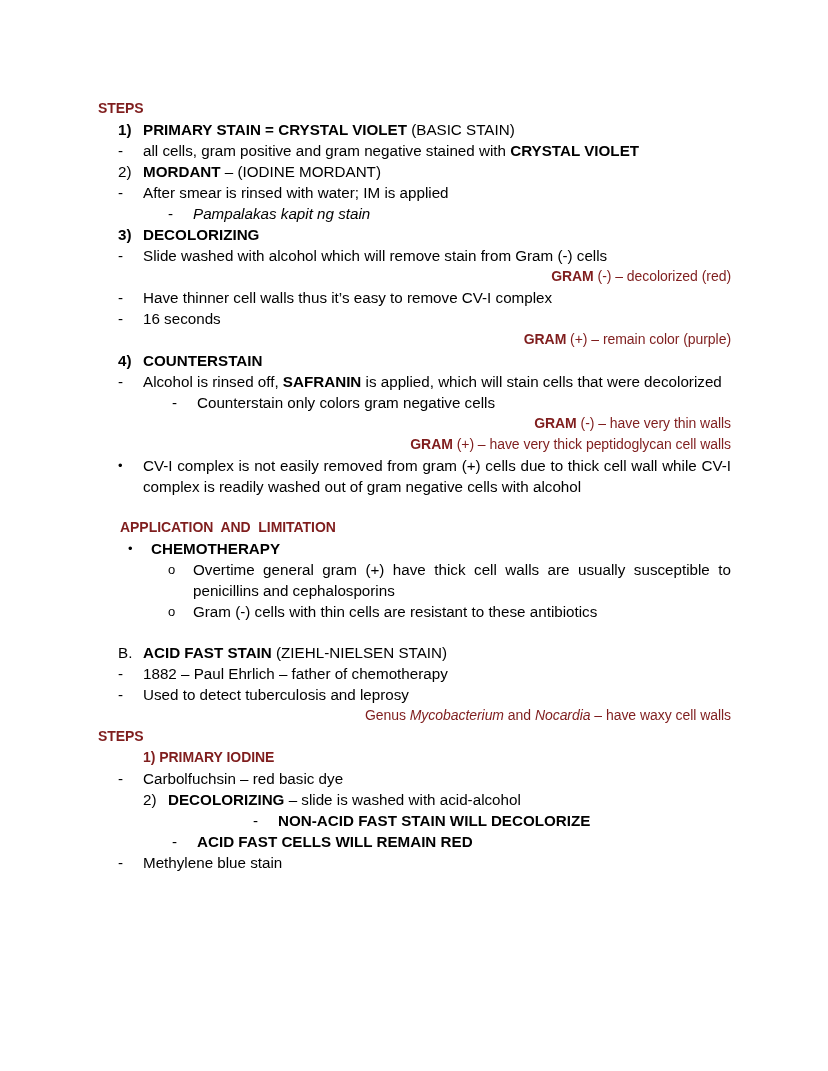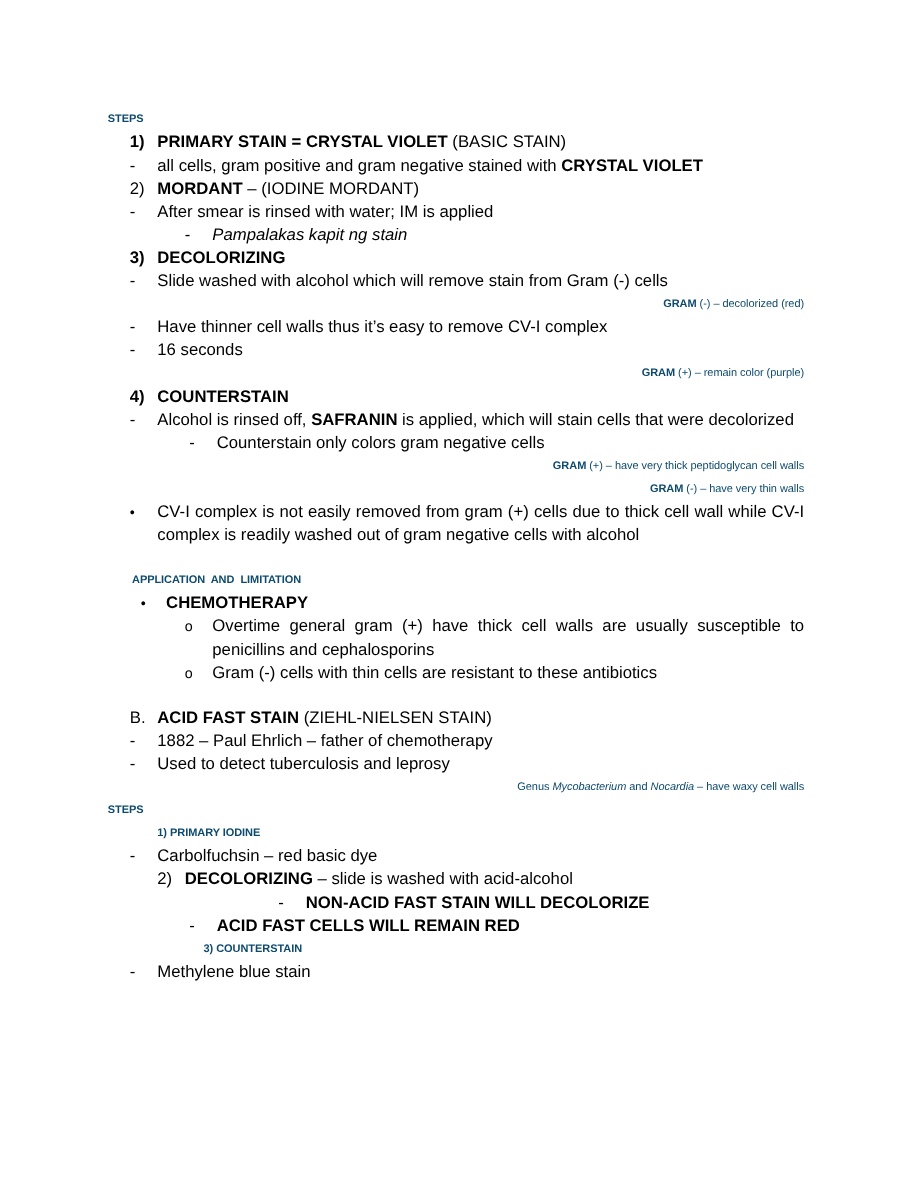--- a/index.html
+++ b/index.html
@@ -22,23 +22,23 @@
   }
   #doc {
     position: absolute;
     left: 0;
     top: 0;
     width: 828px;
   }
   
   .ln {
     position: relative;
-    font-size: 10px;
+    font-size: 14px;
     line-height: 21px;
-    color: #0c4a6e;
+    color: #7f1d1d;
     letter-spacing: -0.05px;
     white-space: pre-wrap;
   }
   .b { font-weight: bold; }
   .i { font-style: italic; }
 
   
   .row {
     display: flex;
     align-items: flex-start;
@@ -142,23 +142,23 @@
     <div class="row L118 w-to731">
       <span class="mk mk-dash">-</span>
       <span class="tx just"><span>Alcohol is rinsed off, </span><span class="b">SAFRANIN</span><span> is applied, which will stain cells that were decolorized</span></span>
     </div>
 
     <div class="row w-from193" style="margin-left:172px;">
       <span class="mk mk-dash">-</span>
       <span class="tx">Counterstain only colors gram negative cells</span>
     </div>
 
+    <div class="ln L143 w-from143"><span class="b">GRAM</span><span> (-) – have very thin walls</span></div>
+
     <div class="ln L143 w-from143"><span class="b">GRAM</span><span> (+) – have very thick peptidoglycan cell walls</span></div>
-
-    <div class="ln L143 w-from143"><span class="b">GRAM</span><span> (-) – have very thin walls</span></div>
 
     <div class="row L118 w-to731">
       <span class="mk mk-dash bullet-dot">•</span>
       <span class="tx just">CV-I complex is not easily removed from gram (+) cells due to thick cell wall while CV-I complex is readily washed out of gram negative cells with alcohol</span>
     </div>
 
     <div class="sp-20"></div>
 
     <div class="ln b L120">APPLICATION  AND  LIMITATION</div>
 
@@ -213,21 +213,20 @@
     <div class="row" style="margin-left:253px;width:478px;">
       <span class="mk mk-dash">-</span>
       <span class="tx b">NON-ACID FAST STAIN WILL DECOLORIZE</span>
     </div>
 
     <div class="row" style="margin-left:172px;width:559px;">
       <span class="mk mk-dash">-</span>
       <span class="tx b">ACID FAST CELLS WILL REMAIN RED</span>
     </div>
 
-    <div class="ln b" style="margin-left:185px;"><span>3)</span><span> </span><span>COUNTERSTAIN</span></div>
 
     <div class="row L118 w-to731">
       <span class="mk mk-dash">-</span>
       <span class="tx">Methylene blue stain</span>
     </div>
 
   </div>
 </div>
 
 </body></html>

